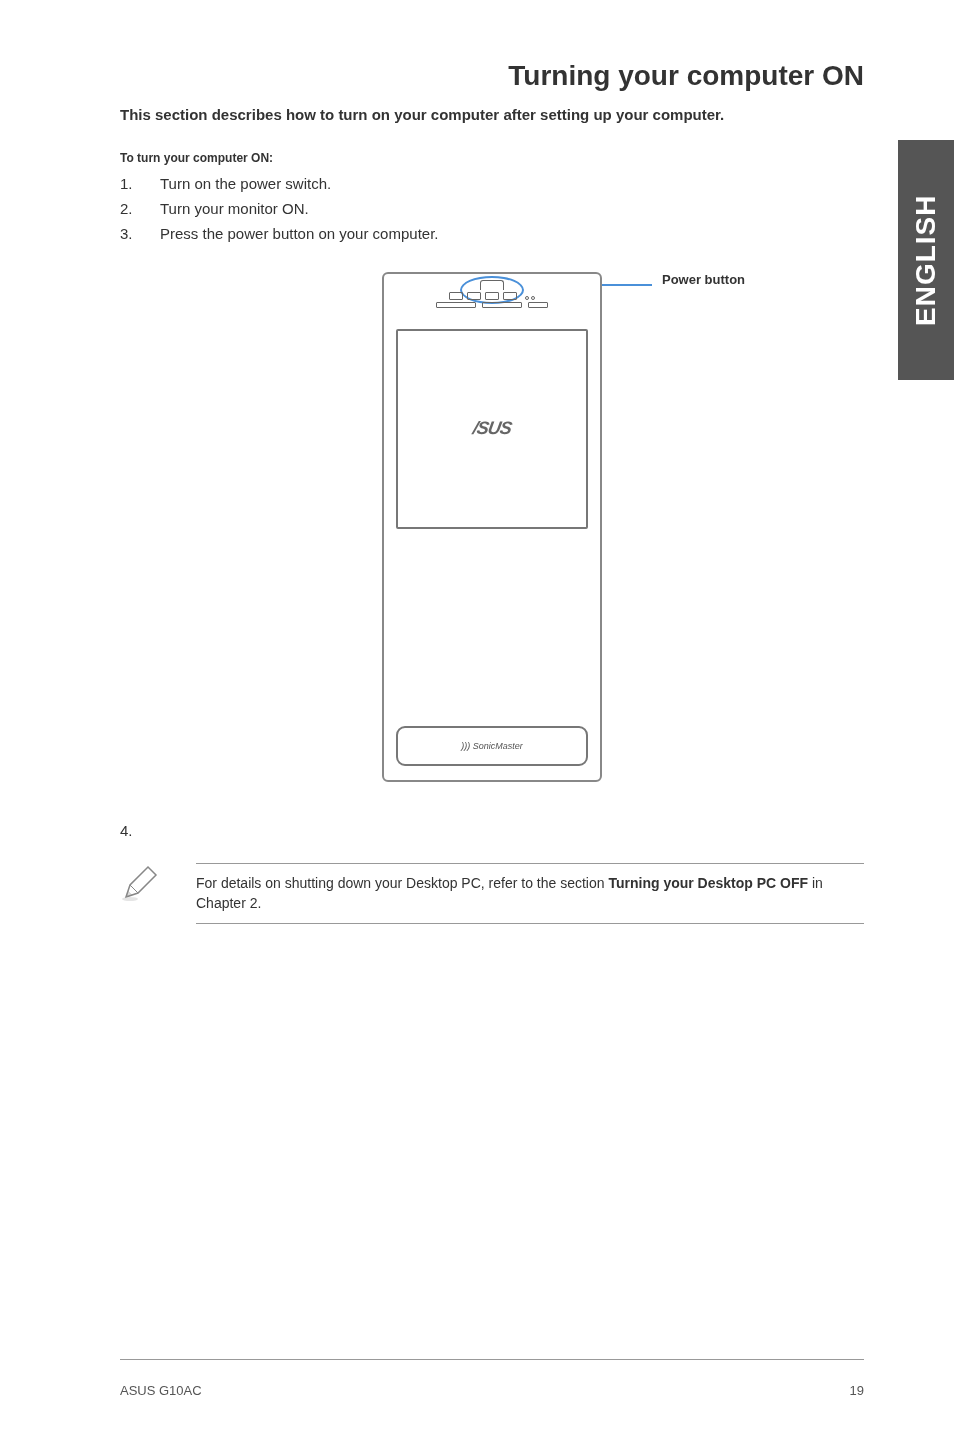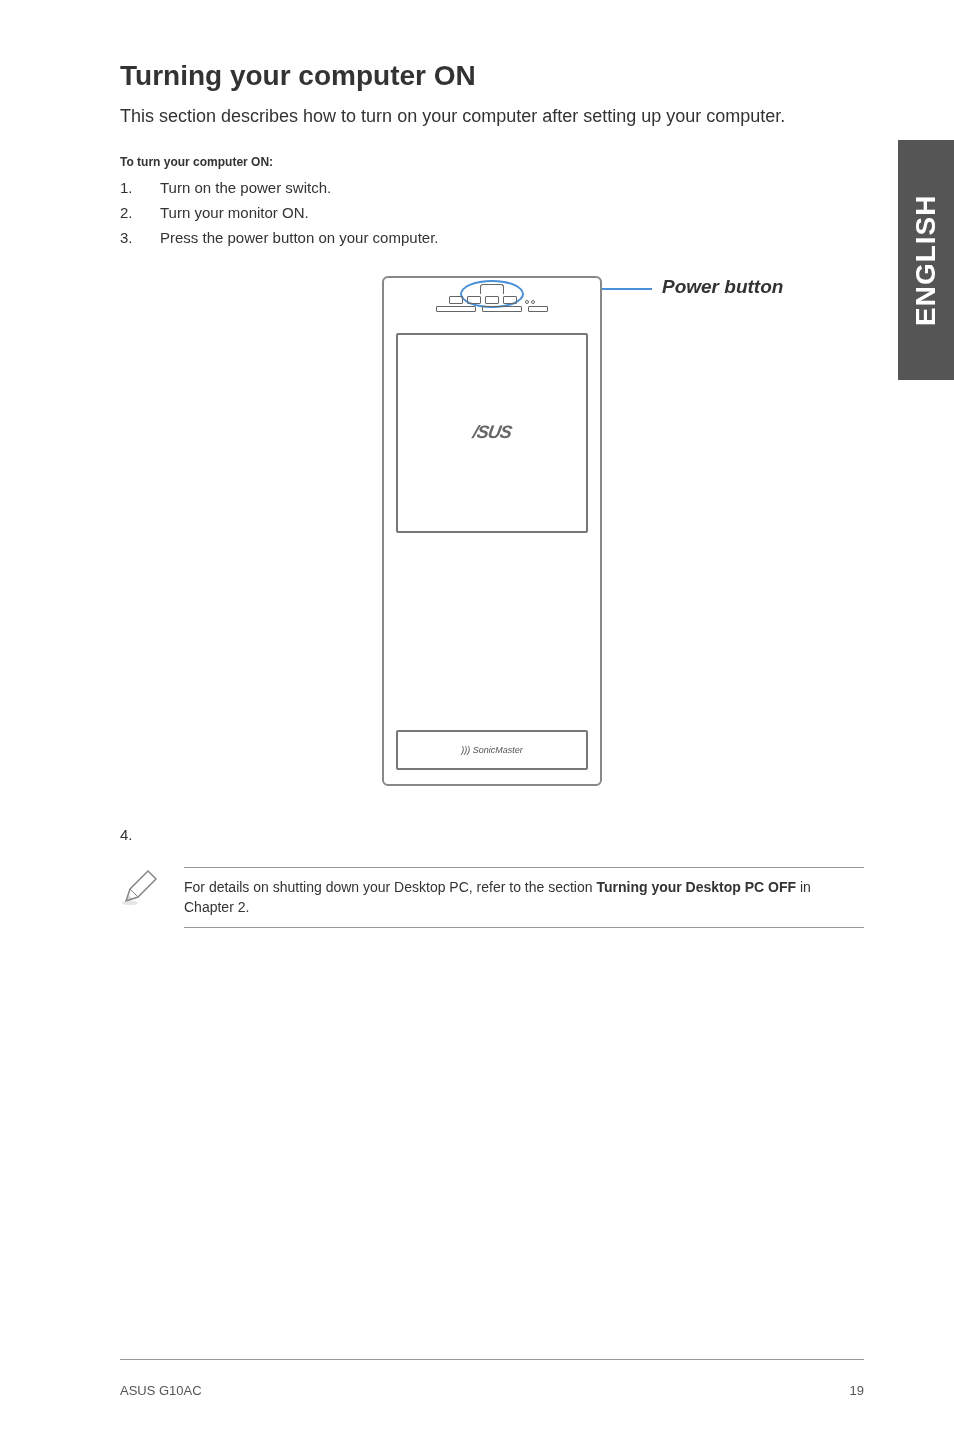--- a/index.html
+++ b/index.html
@@ -31,25 +31,27 @@
     justify-content: center;
     writing-mode: vertical-rl;
     transform: rotate(180deg);
     letter-spacing: 1px;
   }
   h1 {
     font-size: 28px;
     font-weight: bold;
     color: #333;
     margin-bottom: 14px;
+    text-align: right;
   }
   .intro {
-    font-size: 18px;
+    font-size: 15px;
     margin-bottom: 28px;
     color: #333;
+    font-weight: bold;
   }
   .subhead {
     font-size: 12px;
     font-weight: bold;
     margin-bottom: 10px;
   }
   ol.steps {
     list-style: none;
     padding: 0;
     margin-bottom: 30px;
@@ -150,21 +152,21 @@
     color: #888;
     letter-spacing: 2px;
     margin-top: 2px;
   }
   .sonicmaster {
     position: absolute;
     bottom: 14px;
     left: 12px;
     right: 12px;
     border: 2px solid #777;
-    border-radius: 2px;
+    border-radius: 9px;
     height: 40px;
     display: flex;
     align-items: center;
     justify-content: center;
     font-size: 9px;
     font-style: italic;
     color: #555;
   }
   .callout-line {
     position: absolute;
@@ -172,36 +174,35 @@
     left: 50%;
     width: 160px;
     height: 2px;
     background: #4a90d9;
   }
   .callout-label {
     position: absolute;
     top: 0px;
     left: calc(50% + 170px);
     font-weight: bold;
-    font-size: 19px;
+    font-size: 13px;
     color: #333;
     white-space: nowrap;
-    font-style: italic;
   }
   .step4 {
     font-size: 15px;
     display: flex;
     margin-top: 40px;
     margin-bottom: 24px;
   }
   .step4 .num { width: 40px; flex-shrink: 0; }
   .note-block {
     display: flex;
     align-items: flex-start;
-    gap: 24px;
+    gap: 36px;
     margin-left: 0;
   }
   .note-icon {
     width: 40px;
     height: 40px;
     flex-shrink: 0;
   }
   .note-text-wrap {
     flex: 1;
     border-top: 1px solid #999;

